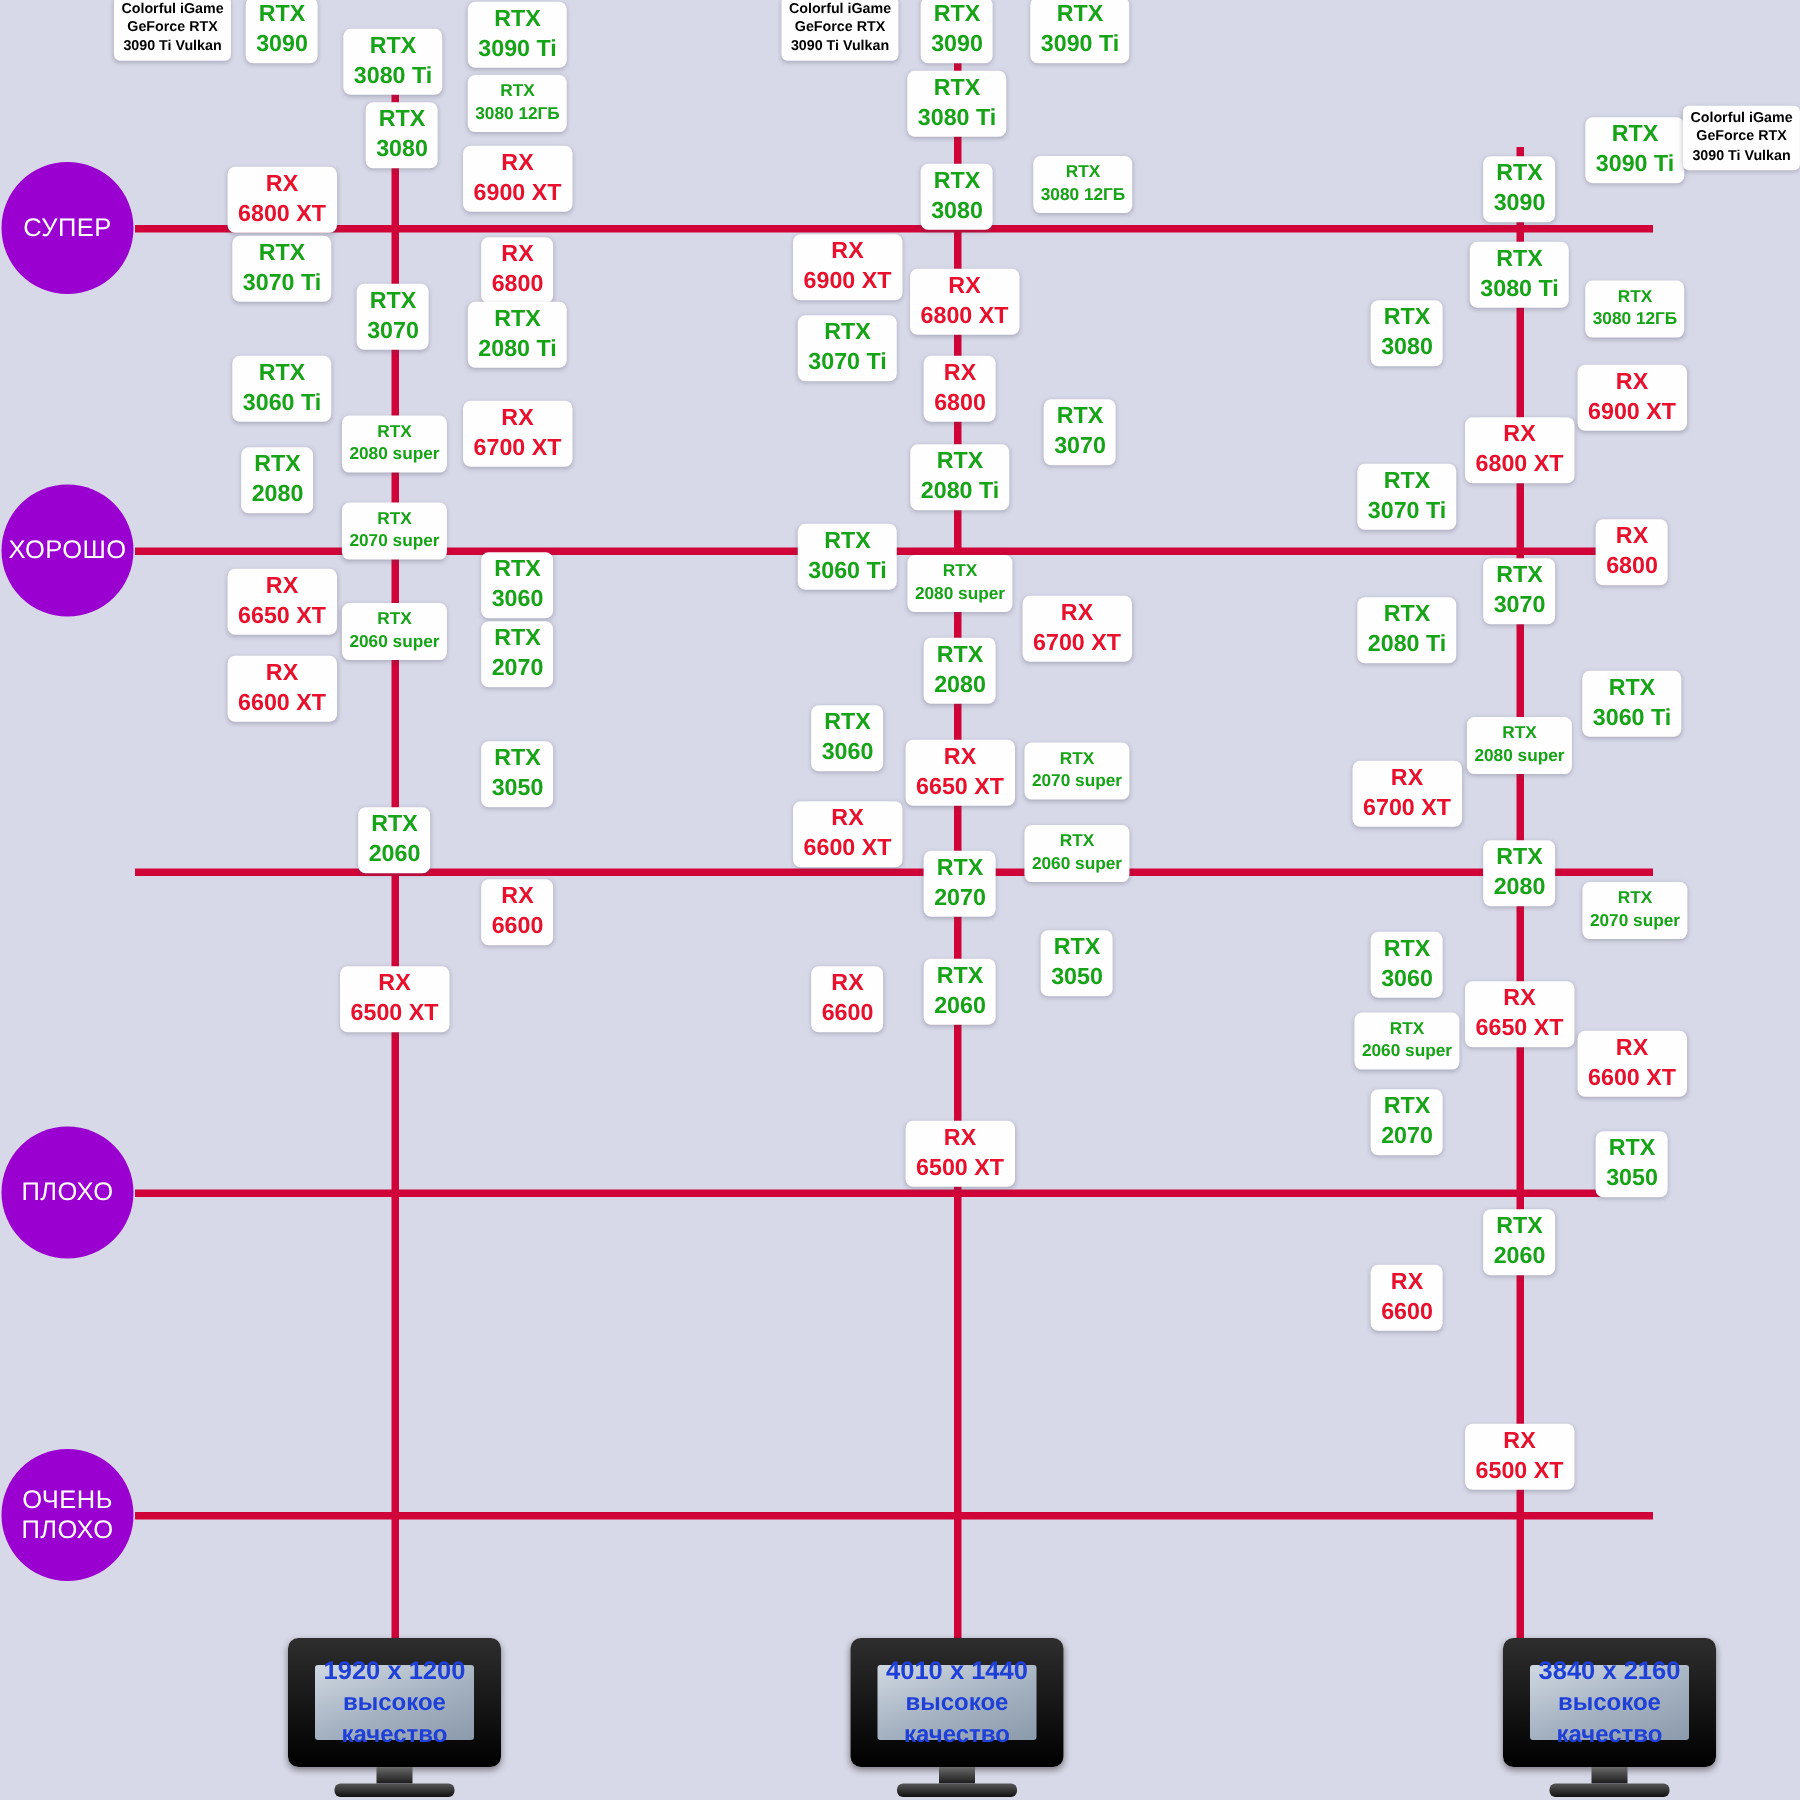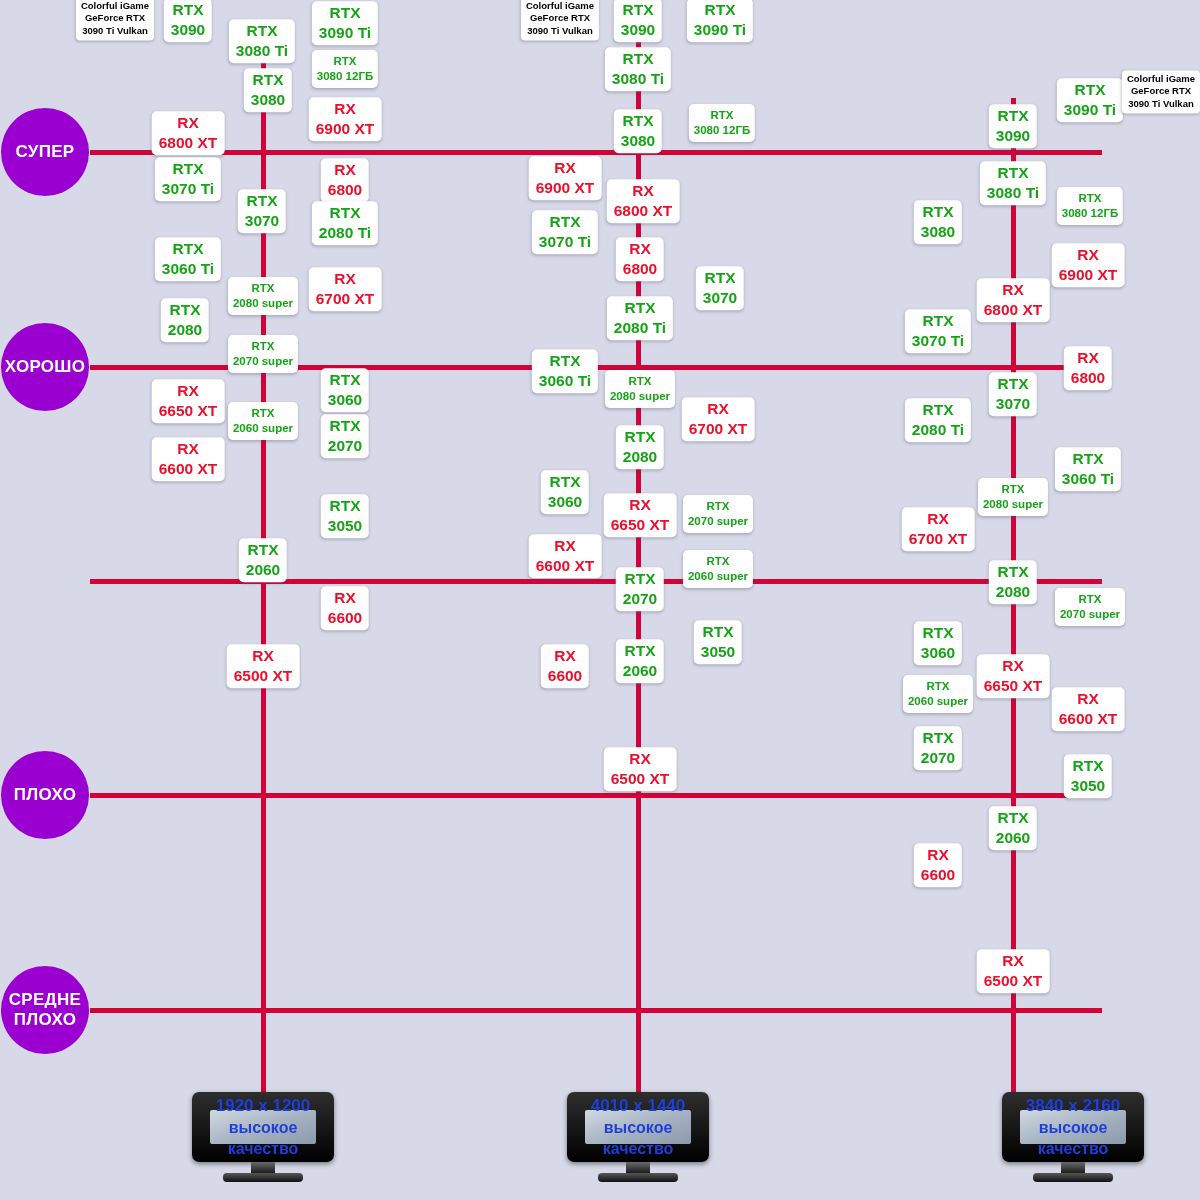--- a/index.html
+++ b/index.html
@@ -12,21 +12,21 @@
   }
   .stage { position:absolute; inset:0; width:1200px; height:1200px; }
 
   .hline { position:absolute; height:5px; z-index:1; }
   .vline { position:absolute; width:5px; z-index:1; }
 
   .tier-circle {
     position:absolute; width:88px; height:88px; border-radius:50%;
     transform:translate(-50%,-50%);
     display:flex; flex-direction:column; align-items:center; justify-content:center;
-    font-weight:700; font-size:17px; line-height:1.15; letter-spacing:.3px;
+    font-weight:400; font-size:17px; line-height:1.15; letter-spacing:.3px;
     text-align:center; z-index:4;
   }
 
   .gpu-box {
     position:absolute; transform:translate(-50%,-50%);
     background:#fefefe; border-radius:5px;
     padding:2px 7px; text-align:center; white-space:nowrap;
     font-weight:700; font-size:15.5px; line-height:1.28;
     box-shadow:0 1px 3px rgba(60,60,90,.28);
     z-index:2;
@@ -37,21 +37,21 @@
     position:absolute; transform:translate(-50%,-50%);
     background:#fefefe; border-radius:4px;
     padding:3px 5px; text-align:center; white-space:nowrap;
     font-weight:700; font-size:9.5px; line-height:1.3; color:#000;
     box-shadow:0 1px 3px rgba(60,60,90,.28);
     z-index:2;
   }
 
   .monitor { position:absolute; transform:translateX(-50%); width:142px; z-index:3; }
   .mon-frame {
-    width:142px; height:70px; padding:18px;
+    width:142px; height:86px; padding:18px;
     background:linear-gradient(#2e2e2e, #000);
     border-radius:7px;
     box-shadow:0 2px 5px rgba(0,0,0,.45);
   }
   .mon-screen {
     width:100%; height:100%; border-radius:2px;
     background:linear-gradient(160deg, #d0d9e2 0%, #a4b1c0 55%, #8b9aac 100%);
     display:flex; flex-direction:column; align-items:center; justify-content:center;
     gap:3px; font-weight:700;
   }
@@ -72,21 +72,21 @@
     <div class="tier-circle" style="left: 45px; top: 367px; background: rgb(154, 0, 207); color: rgb(255, 255, 255);">
       <div>ХОРОШО</div>
     </div>
     <div class="hline" style="left: 90px; width: 1012px; top: 579px; background: rgb(208, 4, 56);"></div>
     <div class="hline" style="left: 90px; width: 1012px; top: 793px; background: rgb(208, 4, 56);"></div>
     <div class="tier-circle" style="left: 45px; top: 795px; background: rgb(154, 0, 207); color: rgb(255, 255, 255);">
       <div>ПЛОХО</div>
     </div>
     <div class="hline" style="left: 90px; width: 1012px; top: 1008px; background: rgb(208, 4, 56);"></div>
     <div class="tier-circle" style="left: 45px; top: 1010px; background: rgb(154, 0, 207); color: rgb(255, 255, 255);">
-      <div>СРЕДНЕ</div>
+      <div>ОЧЕНЬ</div>
       <div>ПЛОХО</div>
     </div>
     <div class="vline" style="left: 261px; top: 28px; height: 1068px; background: rgb(208, 4, 56);"></div>
     <div class="vline" style="left: 636px; top: 28px; height: 1068px; background: rgb(208, 4, 56);"></div>
     <div class="vline" style="left: 1011px; top: 98px; height: 998px; background: rgb(208, 4, 56);"></div>
     <div class="gpu-box" style="left: 188px; top: 20px; color: rgb(23, 163, 23);">
       <div>RTX</div>
       <div>3090</div>
     </div>
     <div class="gpu-box" style="left: 345px; top: 23px; color: rgb(23, 163, 23);">

